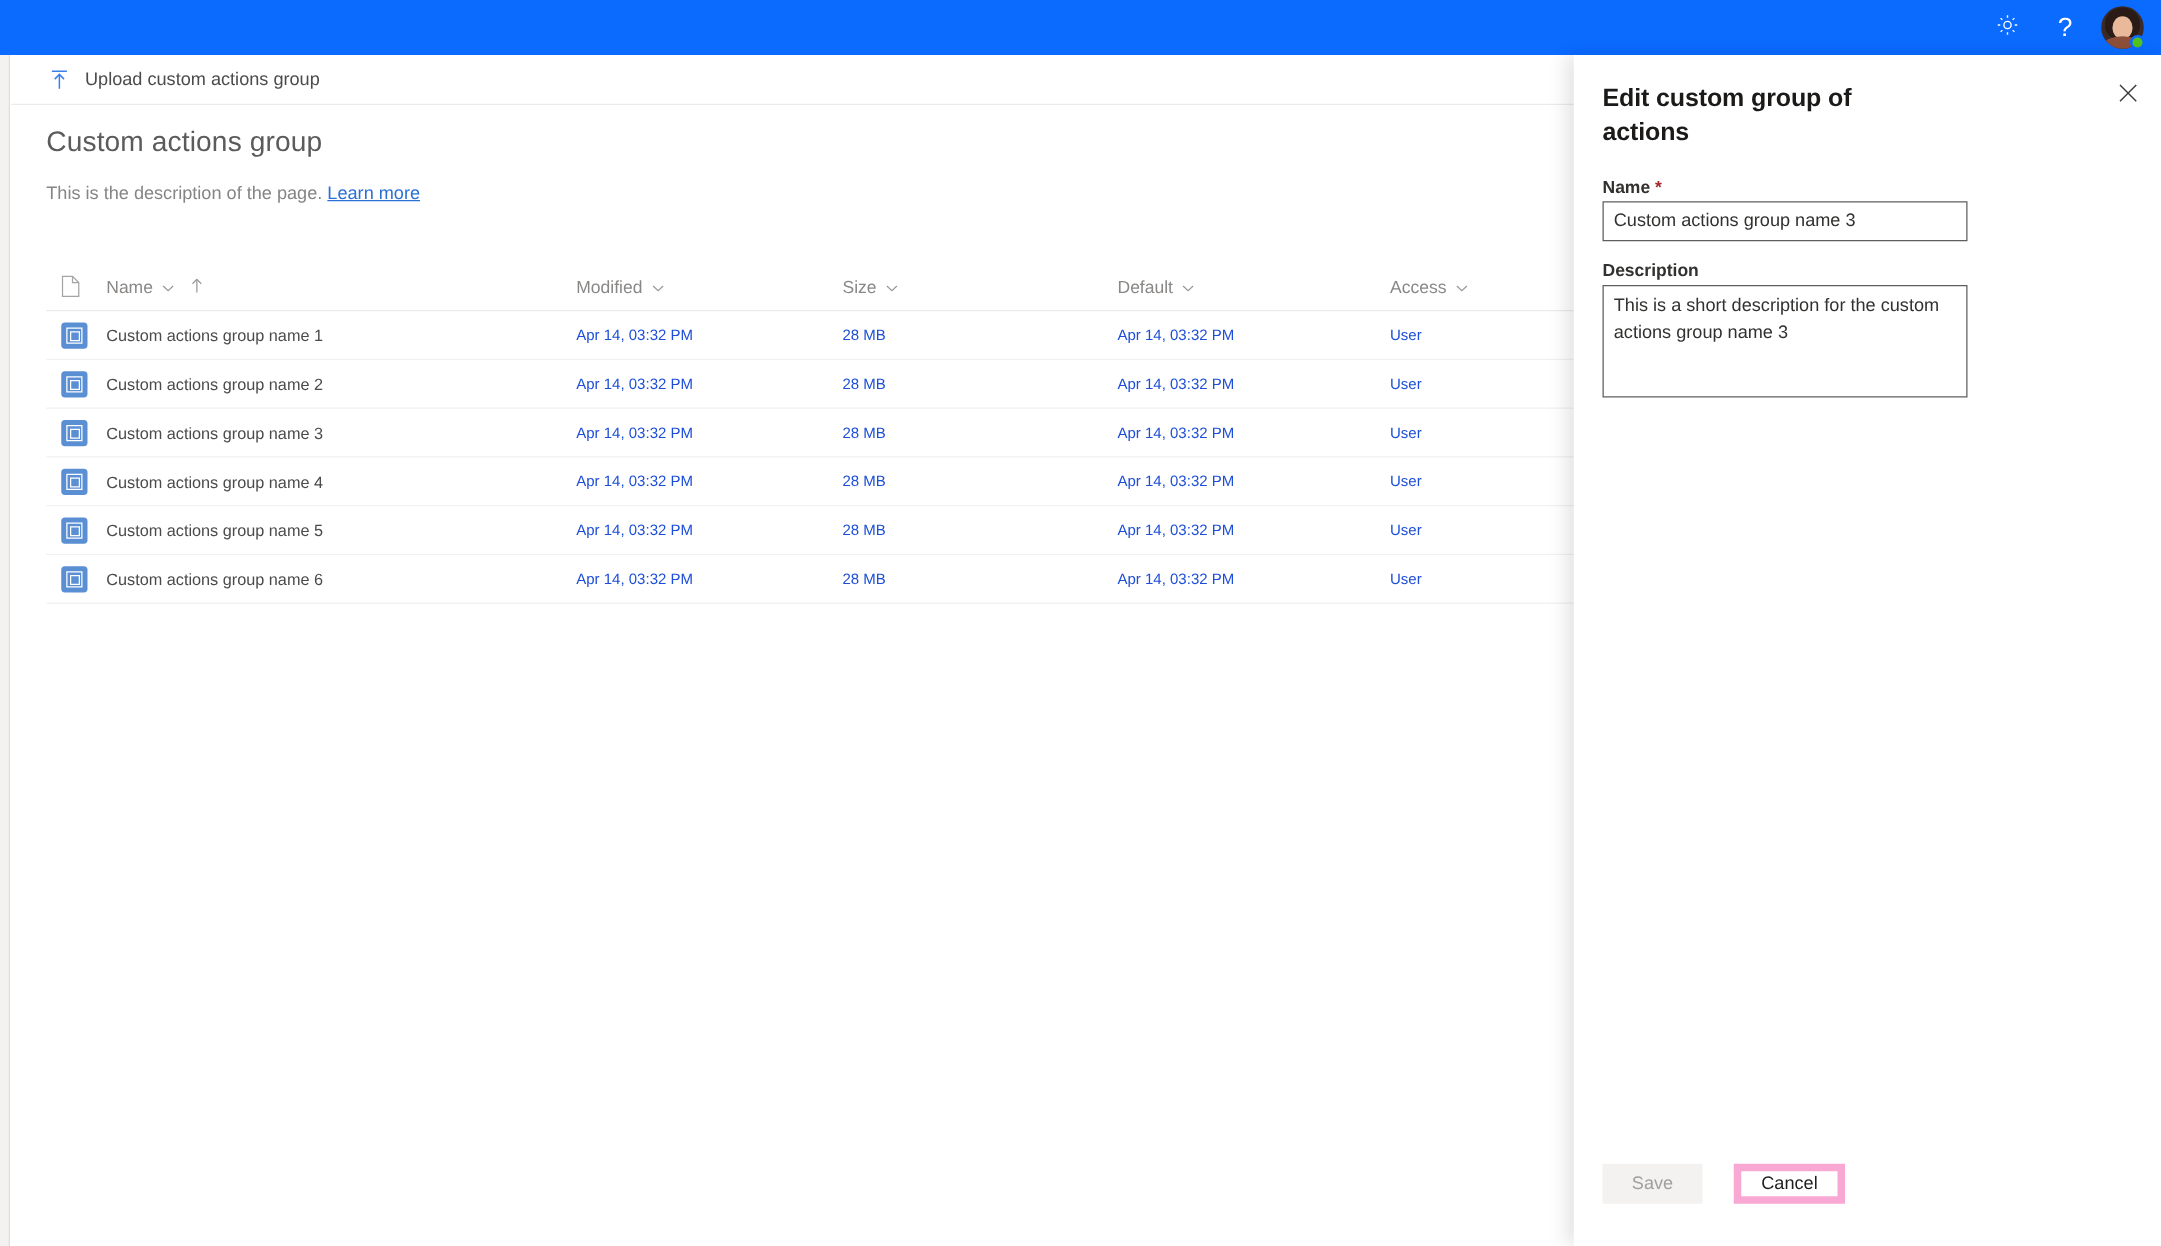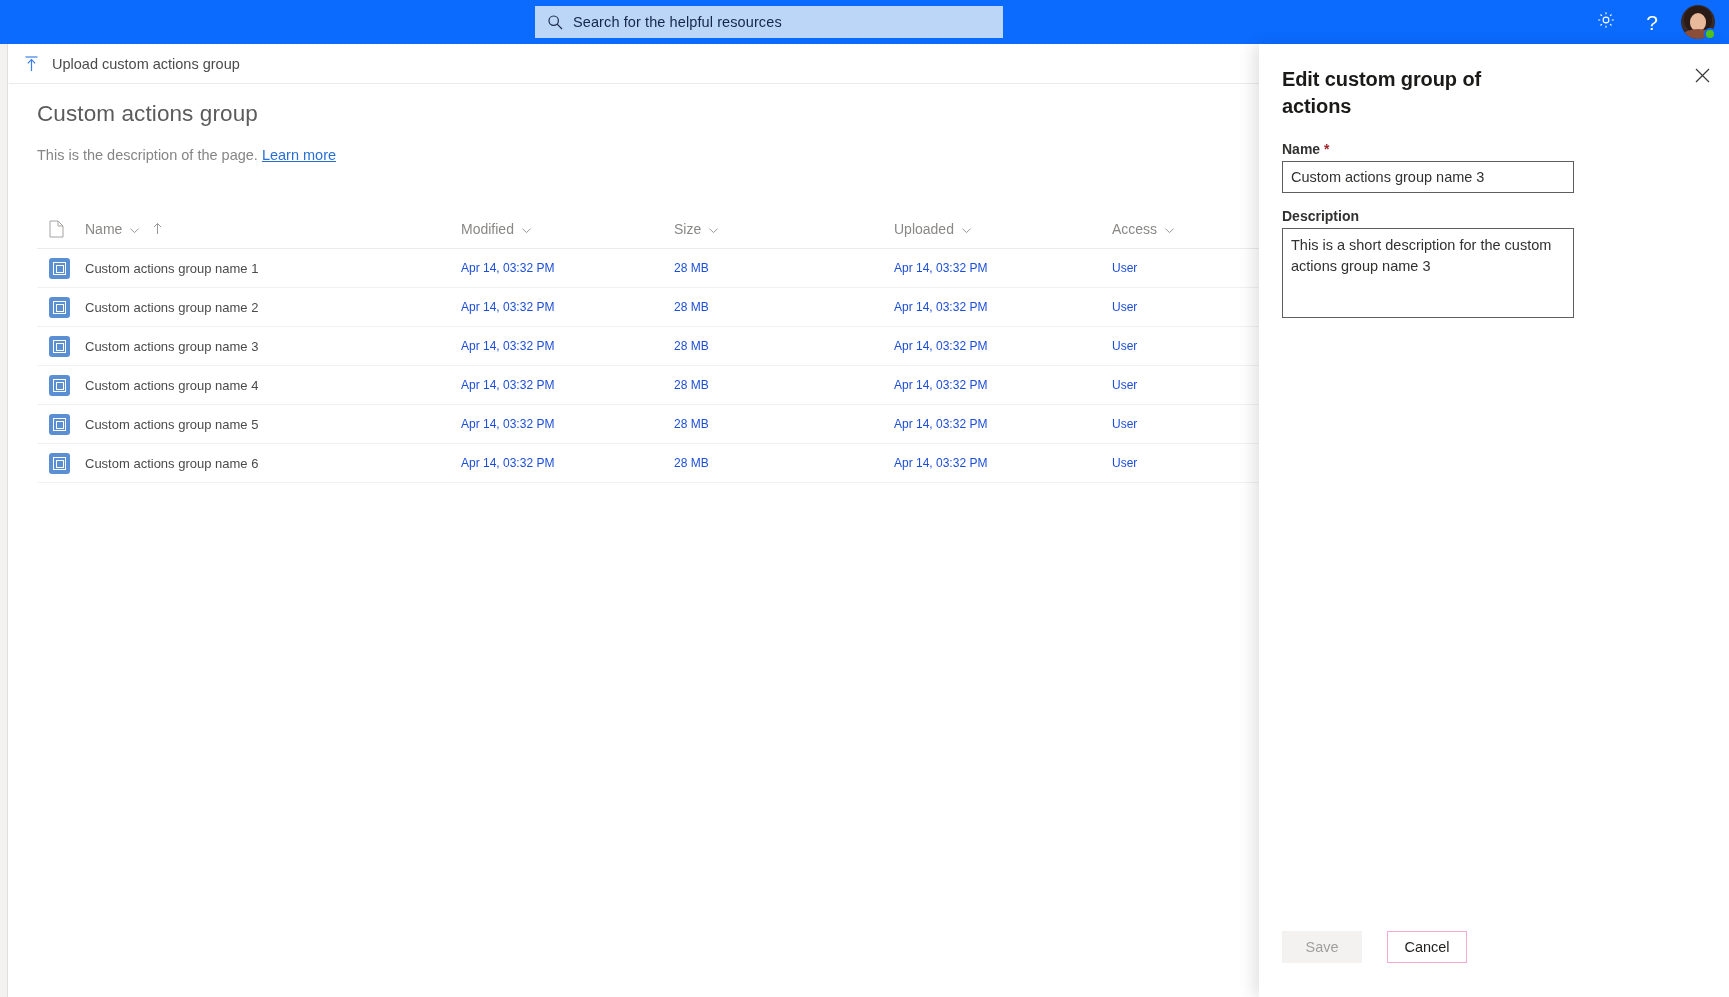--- a/index.html
+++ b/index.html
@@ -139,21 +139,21 @@
     height: 40px;
     background: #ffffff;
     border-bottom: 1px solid #edebe9;
     display: flex;
     align-items: center;
   }
   .cmd-item {
     display: flex;
     align-items: center;
     height: 40px;
-    padding: 0 10px 0 14px;
+    padding: 0 10px 0 30px;
     cursor: pointer;
   }
   .upload-icon {
     width: 17px; height: 17px;
     color: #3b7fe8;
     margin-right: 12px;
     flex: none;
   }
   .cmd-label {
     font-size: 14.5px;
@@ -336,37 +336,28 @@
     cursor: pointer;
   }
   .btn-save {
     background: #f3f2f1;
     color: #a19f9d;
     cursor: default;
   }
   .btn-cancel {
     background: #ffffff;
     color: #201f1e;
-    border: 1px solid #f9a8d4;
+    border: 6px solid #f9a8d4;
   }
 </style>
 </head>
 <body>
 
 <div class="topbar">
 
-  <div class="search-box">
-    <span class="search-icon">
-      <svg viewBox="0 0 16 16" fill="none" stroke="currentColor" stroke-width="1.2">
-        <circle cx="6.7" cy="6.7" r="4.7"></circle>
-          <line x1="10.2" y1="10.2" x2="15" y2="15"></line>
-      </svg>
-    </span>
-    <span class="search-placeholder">Search for the helpful resources</span>
-  </div>
 
   <div class="topbar-right">
 
 
     <div class="icon-btn">
       <span>
         <svg viewBox="0 0 20 20" fill="none" stroke="currentColor" stroke-width="1.1">
           <circle cx="10" cy="10" r="2.9"></circle>
           <path d="M10 2.2v2M10 15.8v2M2.2 10h2M15.8 10h2M4.5 4.5l1.4 1.4M14.1 14.1l1.4 1.4M15.5 4.5l-1.4 1.4M5.9 14.1l-1.4 1.4"></path>
         </svg>
@@ -452,21 +443,21 @@
       <div class="th col-size">
         <span>Size</span>
         <span class="chev">
           <svg viewBox="0 0 11 11" fill="none" stroke="currentColor" stroke-width="1">
               <polyline points="1.5,3.8 5.5,7.5 9.5,3.8"></polyline>
             </svg>
         </span>
       </div>
 
       <div class="th col-upl">
-        <span>Uploaded</span>
+        <span>Default</span>
         <span class="chev">
           <svg viewBox="0 0 11 11" fill="none" stroke="currentColor" stroke-width="1">
               <polyline points="1.5,3.8 5.5,7.5 9.5,3.8"></polyline>
             </svg>
         </span>
       </div>
 
       <div class="th col-access">
         <span>Access</span>
         <span class="chev">

